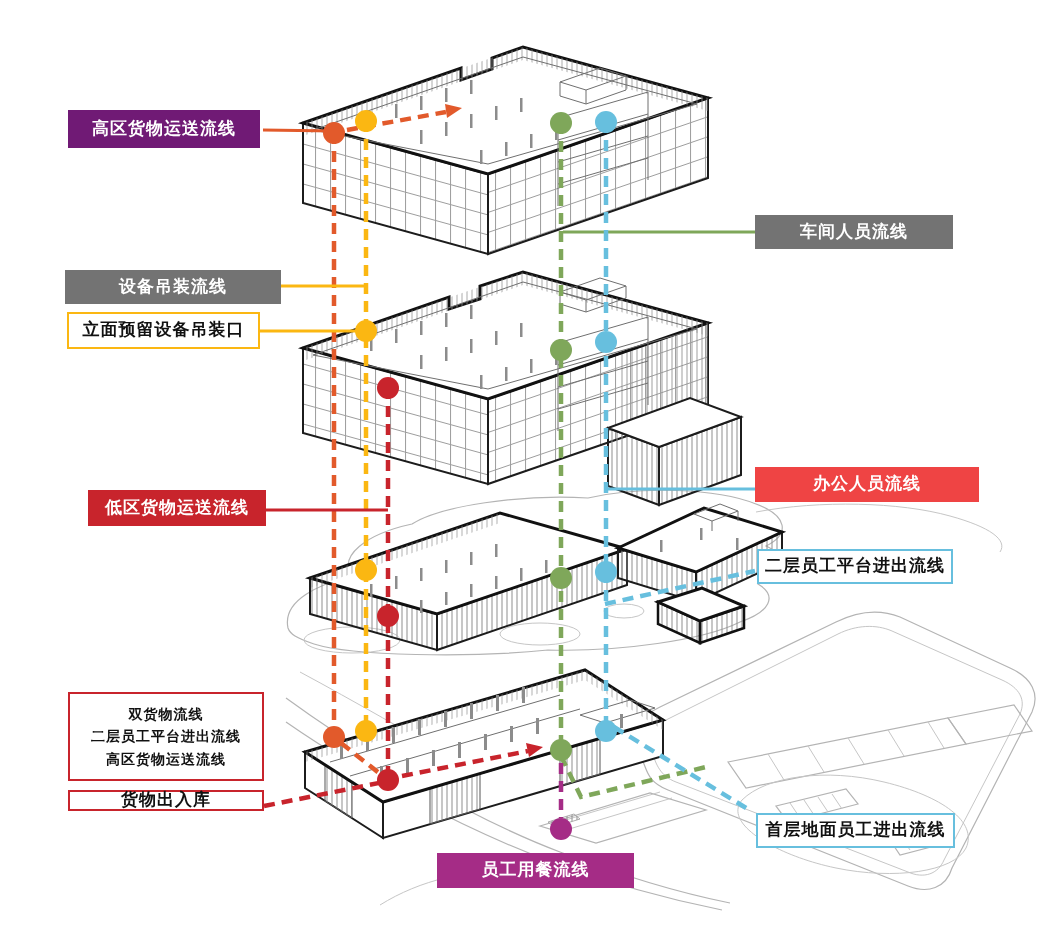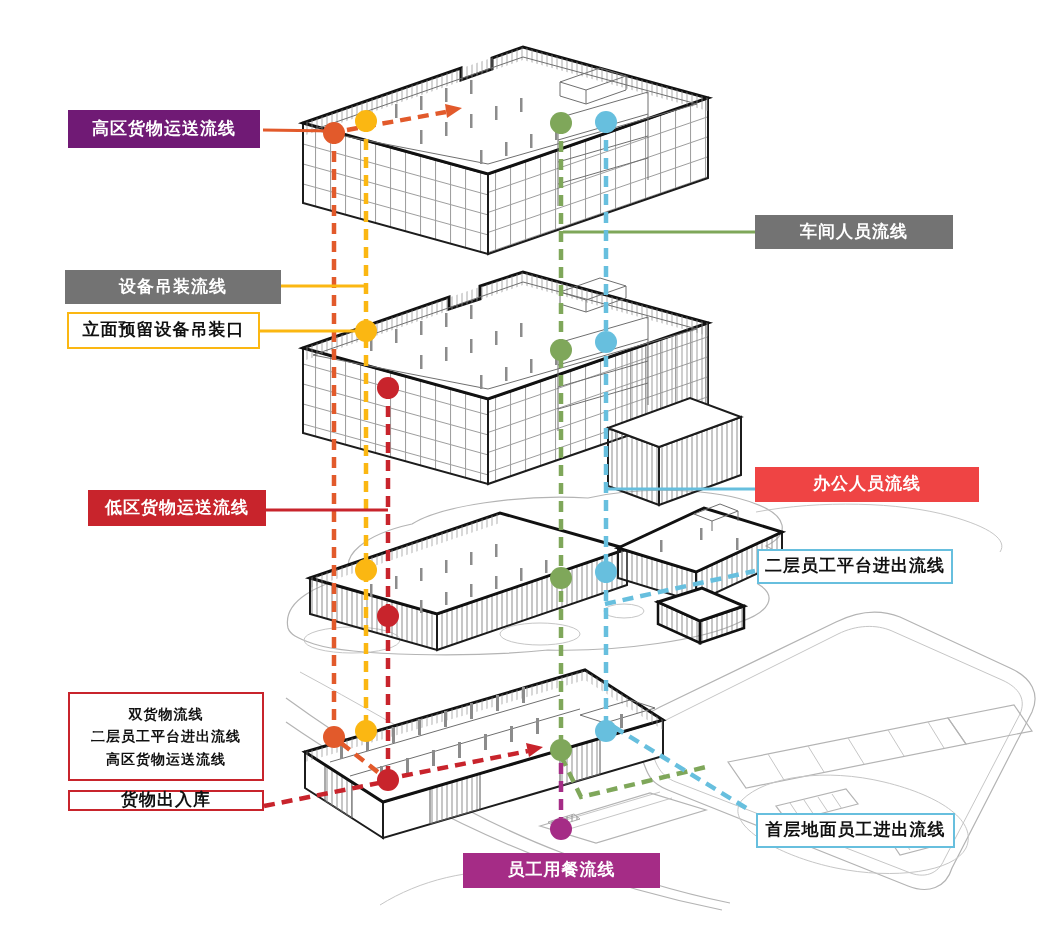--- a/index.html
+++ b/index.html
@@ -288,15 +288,15 @@
 <div class="lbl outline" style="left: 68px; top: 790px; width: 196px; height: 21px; border-color: rgb(200, 36, 44);">货物出入库</div>
 
 <div class="lbl solid" style="left: 755px; top: 215px; width: 198px; height: 34px; background-color: #737373;">车间人员流线</div>
 
 <div class="lbl solid" style="left: 755px; top: 467px; width: 224px; height: 35px; background-color: #ef4444;">办公人员流线</div>
 
 <div class="lbl outline" style="left: 756px; top: 813px; width: 199px; height: 35px; border-color: rgb(103, 191, 222);">首层地面员工进出流线</div>
 
 <div class="lbl outline" style="left: 757px; top: 549px; width: 196px; height: 35px; border-color: rgb(103, 191, 222);">二层员工平台进出流线</div>
 
-<div class="lbl solid" style="left: 463px; top: 853px; width: 197px; height: 35px; background-color: rgb(165, 44, 134);">员工用餐流线</div>
+<div class="lbl solid" style="left: 437px; top: 853px; width: 197px; height: 35px; background-color: rgb(165, 44, 134);">员工用餐流线</div>
 
 </div>
 
 </body></html>

